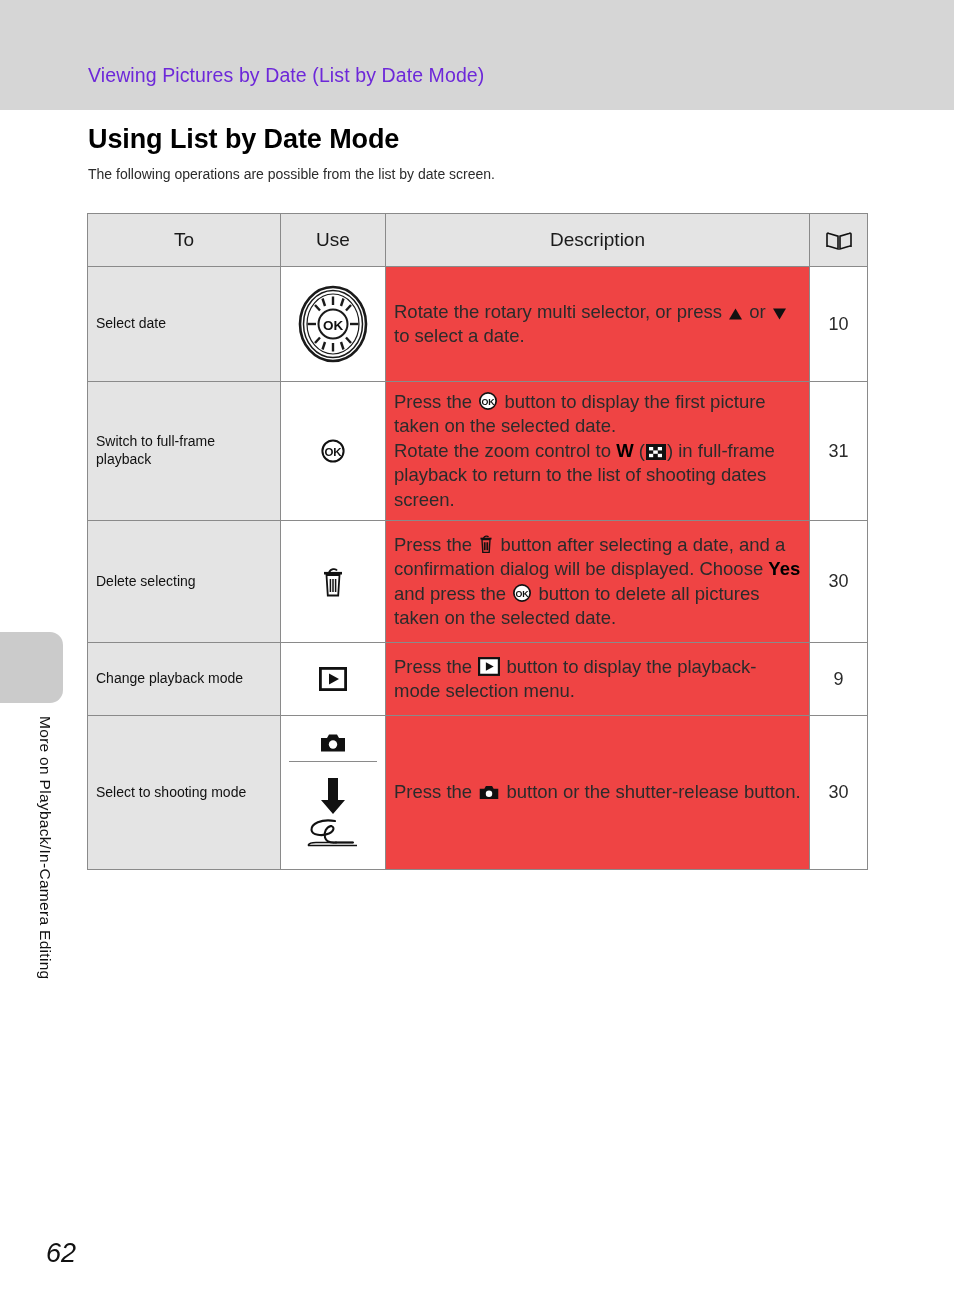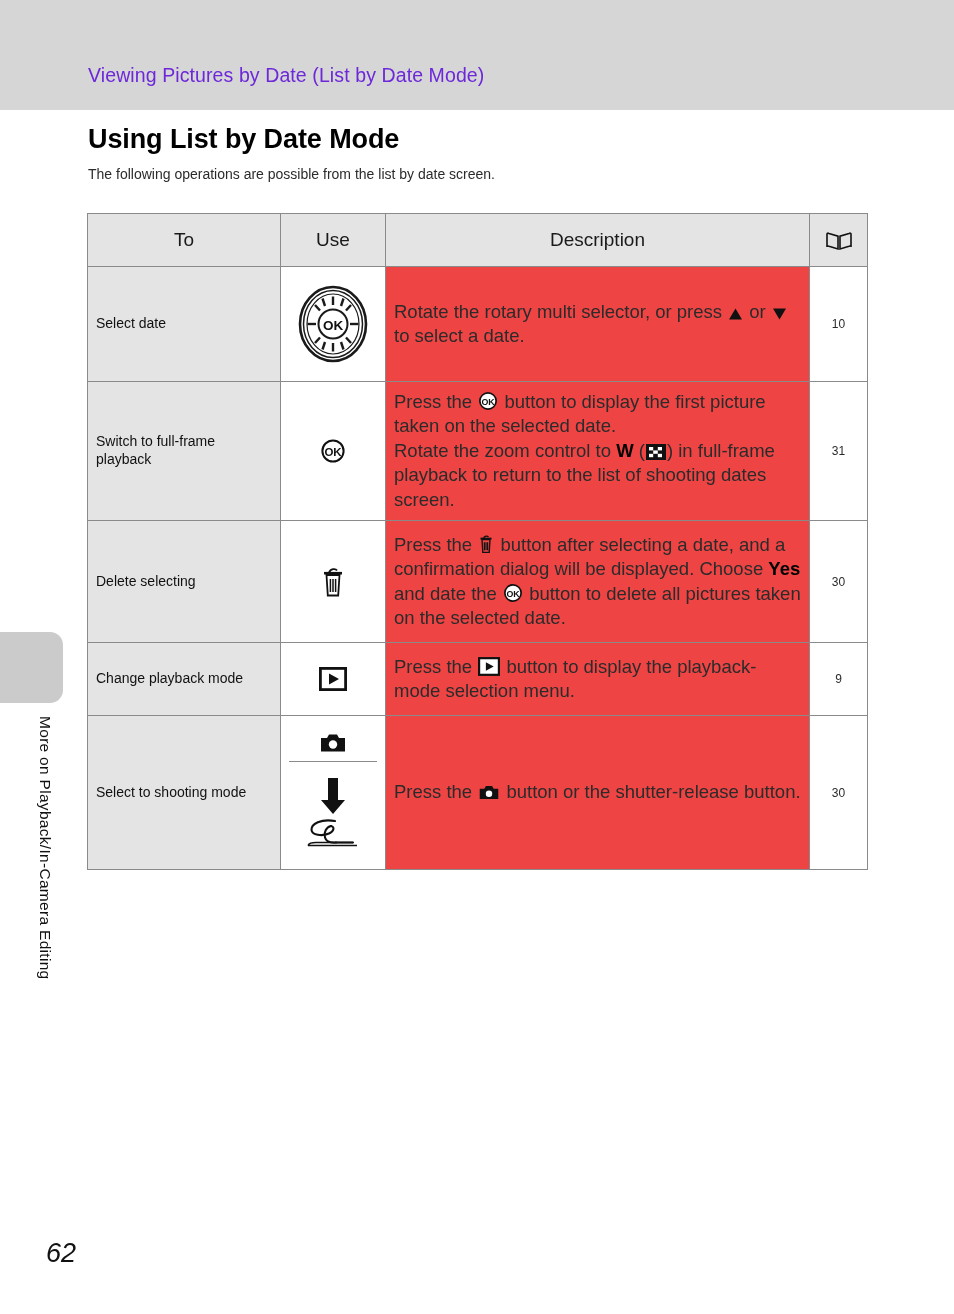--- a/index.html
+++ b/index.html
@@ -118,21 +118,21 @@
   }
   .cell-desc {
     background: #ef4444;
     font-size: 18.5px;
     color: #2b2b2b;
     padding: 9px 11px 9px 11px;
     line-height: 1.32;
   }
   .cell-ref {
     background: #ffffff;
-    font-size: 12px;
+    font-size: 18px;
     color: #2b2b2b;
     text-align: center;
   }
   .bold-word { font-weight: bold; color: #000; }
 
   
   .use-split { padding: 0; }
   .use-split .sub-top {
     border-bottom: 1.6px solid #8a8a8a;
     height: 37px;
@@ -278,21 +278,21 @@
         </span>
       </td>
       <td class="cell-desc">
         <span>Press the </span><span class="ico-inline"><svg width="16" height="20" viewBox="0 0 26 32">
               <path d="M6.5 9 L19.5 9 L18.2 29.5 L7.8 29.5 Z" fill="none" stroke="#111" stroke-width="2.2"></path>
               <line x1="10.4" y1="13" x2="10.4" y2="26" stroke="#111" stroke-width="1.9"></line>
               <line x1="13" y1="13" x2="13" y2="26" stroke="#111" stroke-width="1.9"></line>
               <line x1="15.6" y1="13" x2="15.6" y2="26" stroke="#111" stroke-width="1.9"></line>
               <path d="M4 7.2 L22 7.2" stroke="#111" stroke-width="3"></path>
               <path d="M9 6.6 C10.5 2.6 15.5 2.2 17 4.6" fill="none" stroke="#111" stroke-width="2.2"></path>
-            </svg></span><span> button after selecting a date, and a confirmation dialog will be displayed. Choose </span><span class="bold-word">Yes</span><span> and date the </span><span class="ico-inline"><svg width="20" height="20" viewBox="0 0 26 26">
+            </svg></span><span> button after selecting a date, and a confirmation dialog will be displayed. Choose </span><span class="bold-word">Yes</span><span> and press the </span><span class="ico-inline"><svg width="20" height="20" viewBox="0 0 26 26">
               <circle cx="13" cy="13" r="10.6" fill="#fff" stroke="#111" stroke-width="2.2"></circle>
               <text x="13" y="17.6" font-family="'Liberation Sans', sans-serif" font-size="11.5" font-weight="bold" text-anchor="middle" fill="#111">OK</text>
             </svg></span><span> button to delete all pictures taken on the selected date.</span>
       </td>
       <td class="cell-ref">30</td>
     </tr>
 
 
     <tr>
       <td class="cell-to" style="height:56px">Change playback mode</td>

